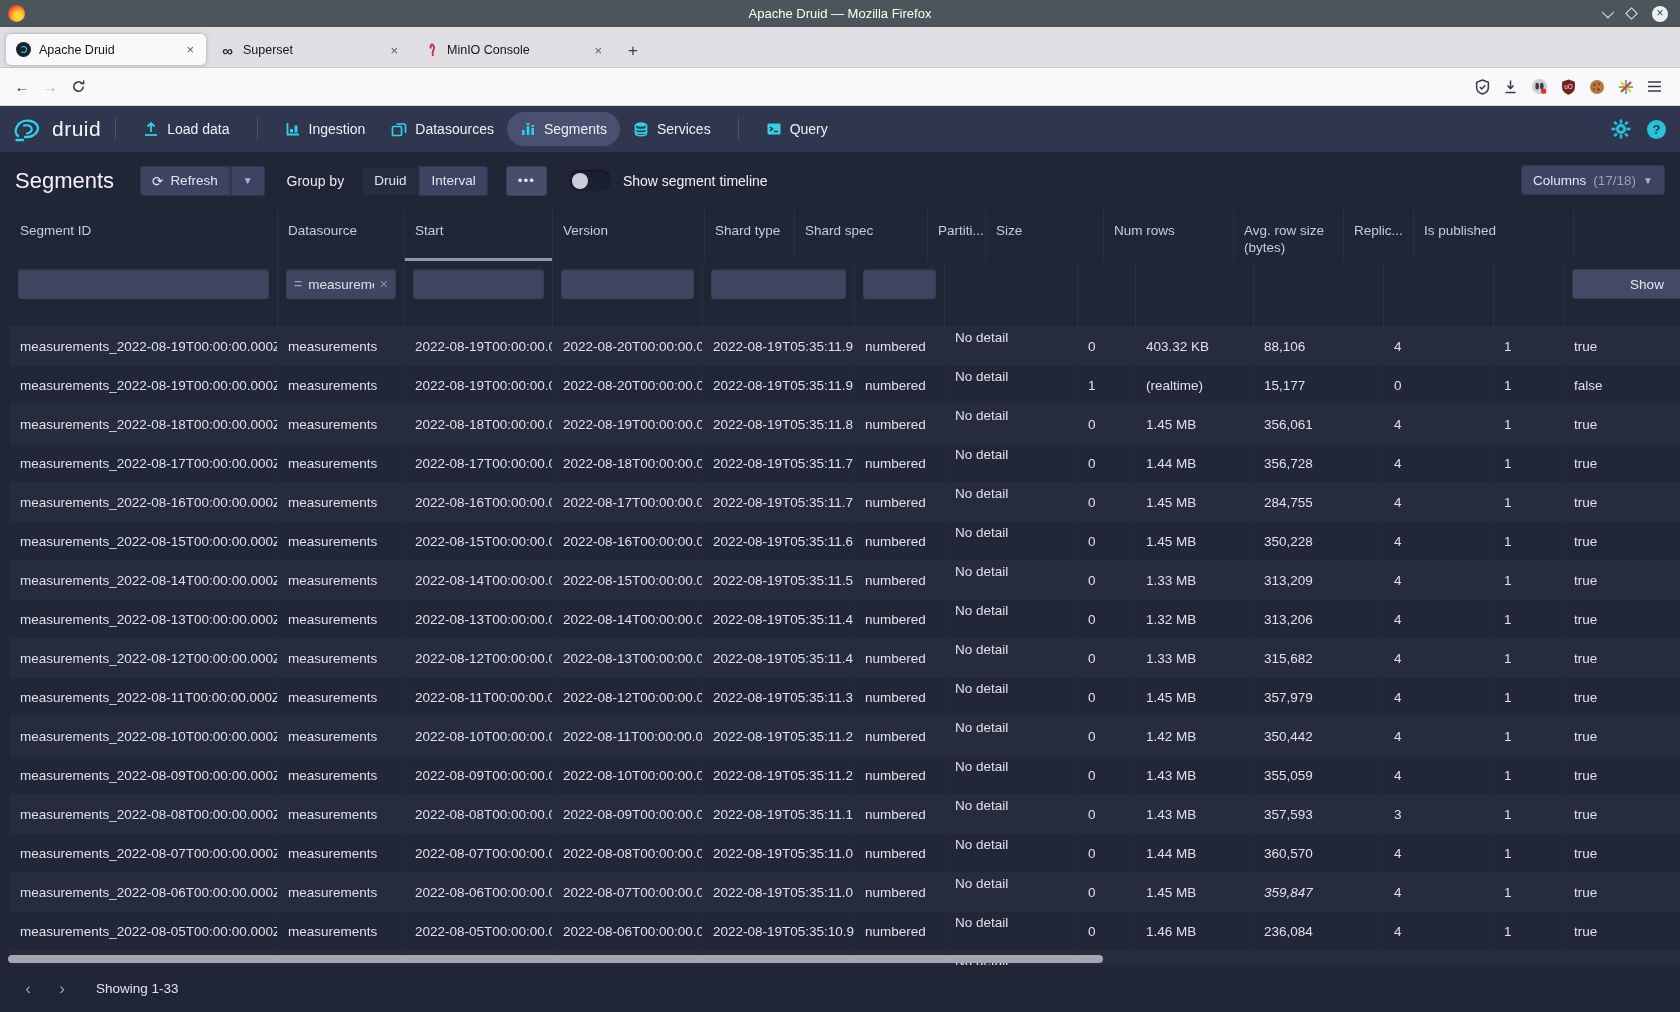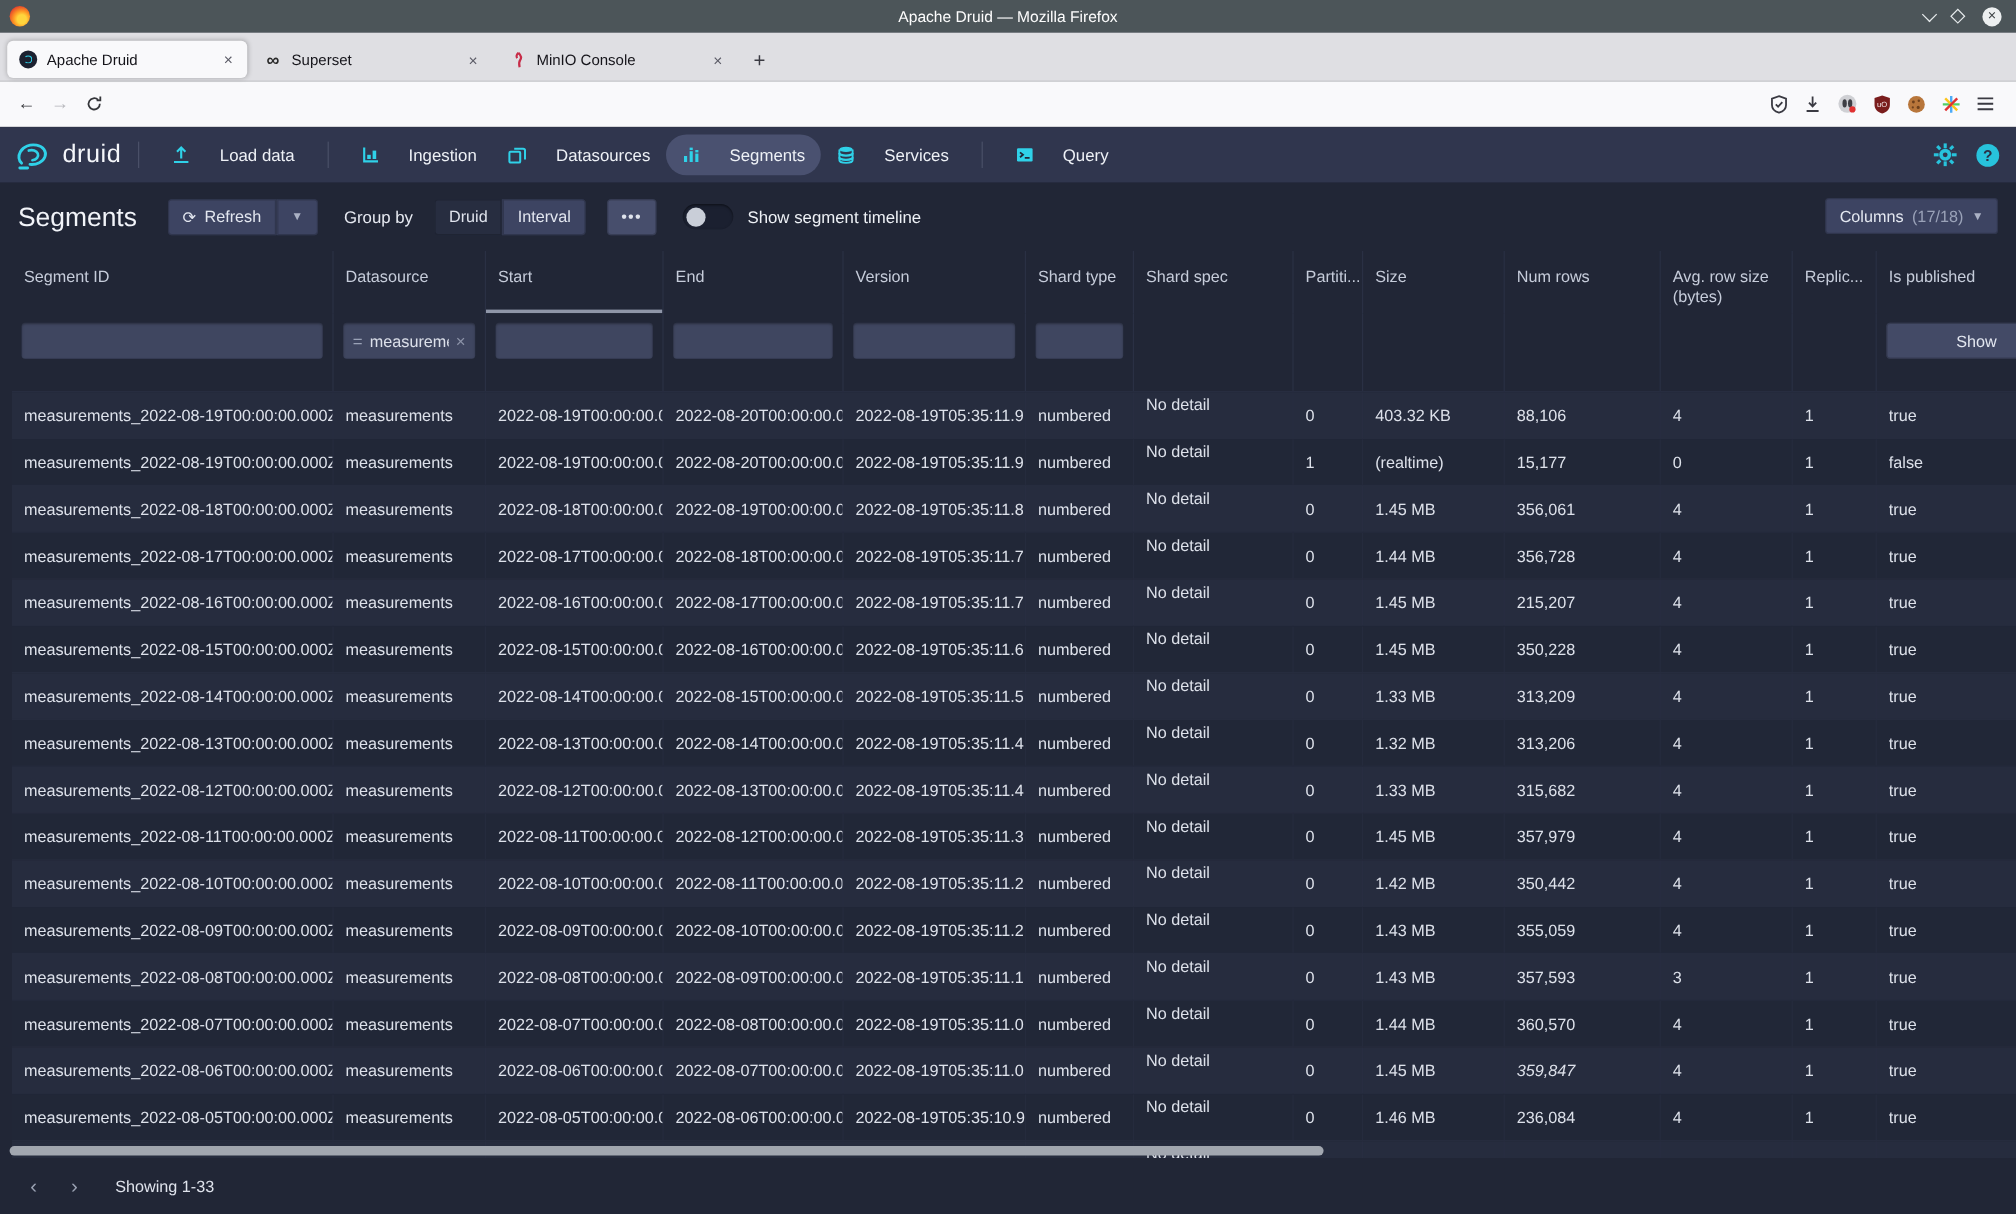--- a/index.html
+++ b/index.html
@@ -39,21 +39,21 @@
 
   .icon-svg { display:block; }
 
   
   .app { height:906px; display:flex; flex-direction:column; background:#212636; color:#d8dce6; }
 
   .d-navbar { height:46px; background:#30364e; display:flex; align-items:center; padding:0 14px; flex:none; }
   .brand { display:flex; align-items:center; gap:8px; }
   .brand-name { font-size:21px; color:#f4f6fa; letter-spacing:.5px; font-weight:400; }
   .nav-sep { width:1px; height:22px; background:#4a5068; margin:0 14px; }
-  .d-navitem { display:flex; align-items:center; gap:24px; padding:0 13px; height:34px; border-radius:17px;
+  .d-navitem { display:flex; align-items:center; gap:8px; padding:0 13px; height:34px; border-radius:17px;
                font-size:14px; color:#eef1f6; }
   .d-navitem.active { background:#4a5170; }
   .d-nav-right { margin-left:auto; display:flex; align-items:center; gap:16px; }
   .help-circle { width:19px; height:19px; border-radius:50%; background:#27c3dc; color:#2b3147; font-weight:bold;
                  font-size:13px; display:flex; align-items:center; justify-content:center; }
 
   .d-toolbar { height:57px; display:flex; align-items:center; padding:0 15px; flex:none; position:relative; }
   .page-title { font-size:22px; color:#f2f4f9; font-weight:400; margin-right:26px; }
   .btn { background:#3d4462; color:#e3e7f0; border:none; font-size:13.5px; height:30px; display:inline-flex;
          align-items:center; gap:7px; padding:0 12px; border-radius:3px; box-shadow:inset 0 0 0 1px rgba(0,0,0,.2); }
@@ -318,23 +318,20 @@
         <div class="trh">
           <div class="th" style="width: 268px;">
             <span class="thw">Segment ID</span>
           </div>
           <div class="th" style="width: 127px;">
             <span class="thw">Datasource</span>
           </div>
           <div class="th sorted" style="width: 148px;">
             <span class="thw">Start</span>
           </div>
-          <div class="th" style="width: 150px;">
-            <span class="thw">End</span>
-          </div>
           <div class="th" style="width: 152px;">
             <span class="thw">Version</span>
           </div>
           <div class="th" style="width: 90px;">
             <span class="thw">Shard type</span>
           </div>
           <div class="th" style="width: 133px;">
             <span class="thw">Shard spec</span>
           </div>
           <div class="th" style="width: 58px;">
@@ -563,21 +560,21 @@
           <div class="td top" style="width: 133px;">
             <span>No detail</span>
           </div>
           <div class="td" style="width: 58px;">
             <span>0</span>
           </div>
           <div class="td center" style="width: 118px;">
             <span>1.45 MB</span>
           </div>
           <div class="td right" style="width: 130px;">
-            <span>215,207</span>
+            <span>284,755</span>
           </div>
           <div class="td" style="width: 110px;">
             <span>4</span>
           </div>
           <div class="td" style="width: 70px;">
             <span>1</span>
           </div>
           <div class="td" style="width: 160px;">
             <span>true</span>
           </div>

